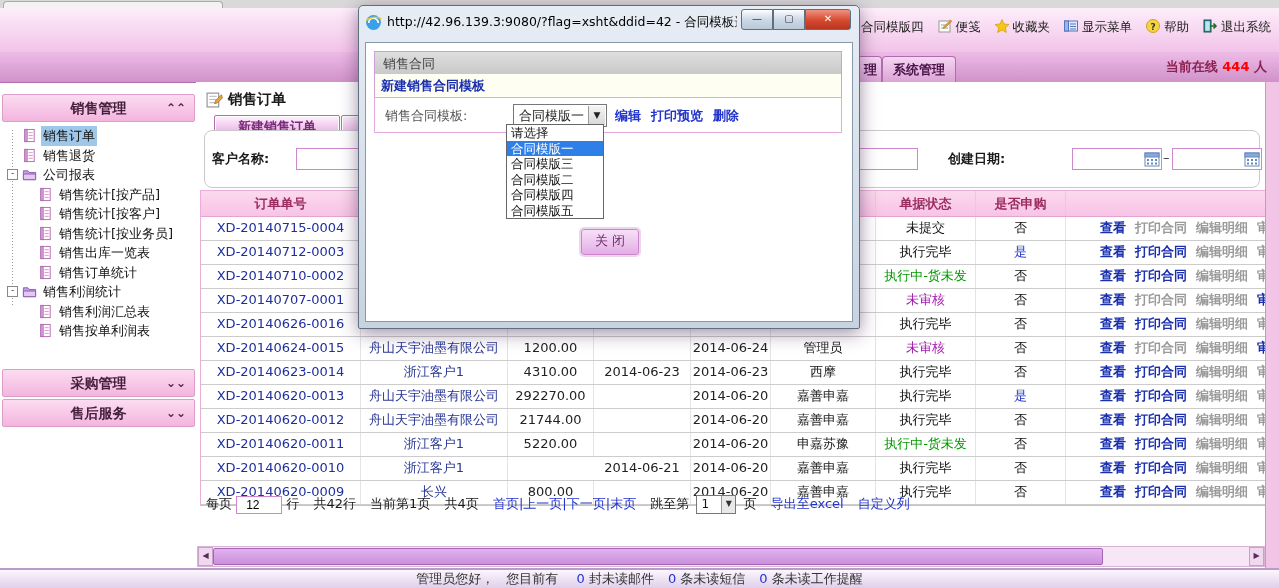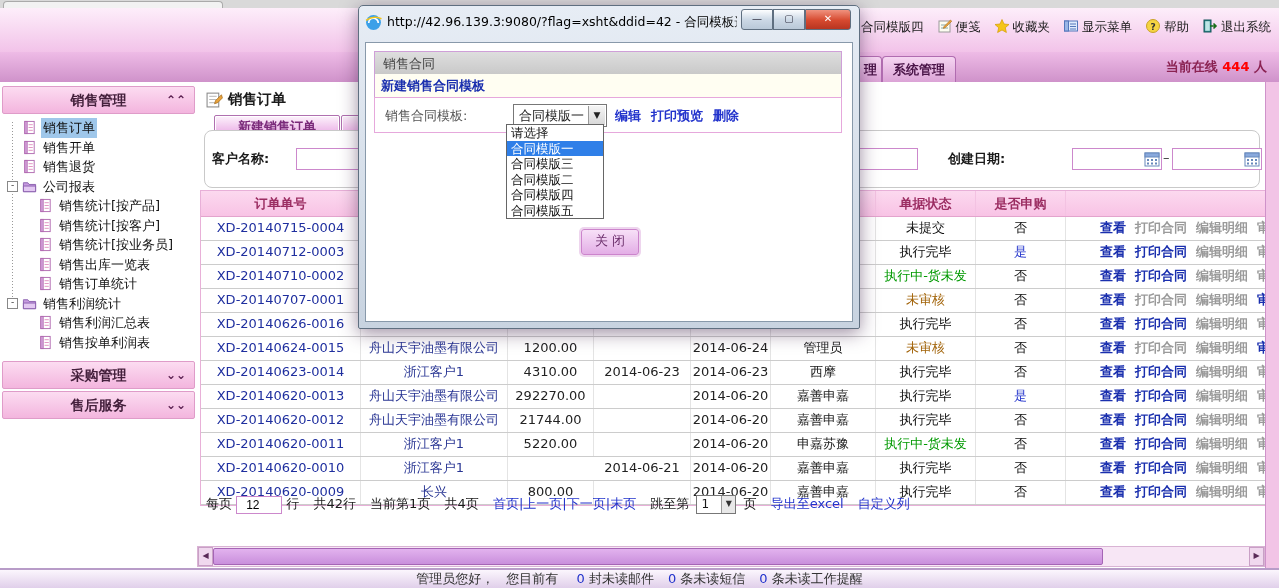--- a/index.html
+++ b/index.html
@@ -24,21 +24,21 @@
   #tab-band{left:0;top:52px;width:1279px;height:30px;background:linear-gradient(#eebbe6,#cf92ca);border-bottom:1px solid #b46ab4;}
   .nav-tab{position:absolute;bottom:0;height:25px;line-height:25px;text-align:center;
     background:linear-gradient(#f6d6f2,#dba3d6);border:1px solid #b06cb0;border-bottom:none;
     border-radius:4px 4px 0 0;color:#4a1448;font-weight:bold;font-size:13px;}
   #tab-partial{left:830px;width:46px;text-align:right;padding-right:4px;}
   #tab-system{left:882px;width:72px;}
   #online{position:absolute;right:12px;top:6px;font-size:13px;color:#8a2252;font-weight:bold;}
   #online .cnt{color:#ff0000;}
 
   
-  #sidebar{left:0;top:82px;width:196px;height:486px;background:#fff;border-right:1px solid #cf92ca;}
+  #sidebar{left:0;top:90px;width:196px;height:486px;background:#fff;border-right:1px solid #cf92ca;}
   .side-bar{position:absolute;left:2px;width:191px;height:26px;line-height:26px;text-align:center;
     background:linear-gradient(#fcdcf1,#f3b5de);border:1px solid #df9cc9;border-radius:2px;
     font-weight:bold;font-size:14px;color:#44203c;cursor:pointer;}
   .side-bar .chev{position:absolute;right:8px;top:0;font-size:12px;color:#5a2050;}
   #bar-sales{top:4px;} #bar-purchase{top:279px;} #bar-service{top:309px;}
   #tree{position:absolute;left:0;top:36px;width:196px;height:240px;}
   #tree::before{content:'';position:absolute;left:12px;top:4px;height:176px;width:1px;
     background-image:repeating-linear-gradient(to bottom,#999 0 1px,transparent 1px 3px);}
   .tree-row{position:relative;height:19.5px;line-height:19.5px;display:flex;align-items:center;cursor:pointer;white-space:nowrap;}
   .tree-row svg{width:15px;height:15px;margin-right:4px;flex:none;}
@@ -69,21 +69,21 @@
   #date-dash{position:absolute;left:967px;top:68px;color:#333;}
 
   
   #order-table{position:absolute;left:4px;top:108px;width:1065px;border:1px solid #e8b0d8;}
   #thead{display:flex;height:25px;background:linear-gradient(#fcd9ef,#f8c3e5);border-bottom:1px solid #e3a4cd;}
   .th{line-height:25px;text-align:center;font-weight:bold;font-size:13px;color:#9b2d62;border-right:1px solid #f3c2e2;box-sizing:border-box;}
   .tr{display:flex;height:23px;border-bottom:1px solid #cccccc;background:#fff;}
   .td{line-height:22px;text-align:center;font-size:13px;border-right:1px solid #e4e4e4;box-sizing:border-box;
     white-space:nowrap;overflow:hidden;}
   .c-order{color:#1f2f9f;} .c-cust{color:#283593;}
-  .st-black{color:#111;} .st-green{color:#009900;} .st-red{color:#a16207;}
+  .st-black{color:#111;} .st-green{color:#009900;} .st-red{color:#a21caf;}
   .p-yes{color:#2233cc;} .p-no{color:#111;}
   .td.actions{text-align:left;padding-left:34px;}
   .alink{font-weight:bold;cursor:pointer;margin-right:9px;}
   .alink.on{color:#1a2fae;} .alink.off{color:#9a9a9a;}
 
   
   #pagination{position:absolute;left:10px;top:410px;height:24px;line-height:24px;font-size:13px;color:#1a1a1a;white-space:nowrap;}
   #pagination .gap{margin-right:10px;}
   #perpage-input{width:26px;height:16px;border:1px solid #cc88cc;font-size:12px;text-align:left;padding:0 9px;vertical-align:middle;}
   .plink{color:#2233cc;cursor:pointer;}
@@ -232,32 +232,20 @@
         <div class="tree-row ind0">
           <span style="width: 15px; height: 15px; margin-right: 4px; display: inline-flex;">
             <svg viewBox="0 0 16 16">
               <rect x="3" y="1.5" width="10" height="13" fill="#fff" stroke="#b06ab0"></rect>
               <rect x="3" y="1.5" width="2.5" height="13" fill="#d8a8e0" stroke="#b06ab0"></rect>
               <line x1="7" y1="5" x2="11.5" y2="5" stroke="#e090c0"></line>
               <line x1="7" y1="8" x2="11.5" y2="8" stroke="#e090c0"></line>
               <line x1="7" y1="11" x2="11.5" y2="11" stroke="#e090c0"></line>
             </svg>
           </span>
-          <span class="lbl">销售开单</span>
-        </div>
-        <div class="tree-row ind0">
-          <span style="width: 15px; height: 15px; margin-right: 4px; display: inline-flex;">
-            <svg viewBox="0 0 16 16">
-              <rect x="3" y="1.5" width="10" height="13" fill="#fff" stroke="#b06ab0"></rect>
-              <rect x="3" y="1.5" width="2.5" height="13" fill="#d8a8e0" stroke="#b06ab0"></rect>
-              <line x1="7" y1="5" x2="11.5" y2="5" stroke="#e090c0"></line>
-              <line x1="7" y1="8" x2="11.5" y2="8" stroke="#e090c0"></line>
-              <line x1="7" y1="11" x2="11.5" y2="11" stroke="#e090c0"></line>
-            </svg>
-          </span>
           <span class="lbl">销售退货</span>
         </div>
         <div class="tree-row ind0f">
           <span class="expbox">-</span>
           <span style="width: 15px; height: 15px; margin-right: 4px; display: inline-flex;">
             <svg viewBox="0 0 16 16">
               <path d="M1.5 5 L1.5 13.5 L14.5 13.5 L14.5 5.8 L7.5 5.8 L6.2 4 L1.5 4 Z" fill="#c79be0" stroke="#8a5fae"></path>
               <path d="M1.5 7.5 L14.5 7.5 L14.5 13.5 L1.5 13.5 Z" fill="#e3c8f2" stroke="#8a5fae"></path>
             </svg>
           </span>

